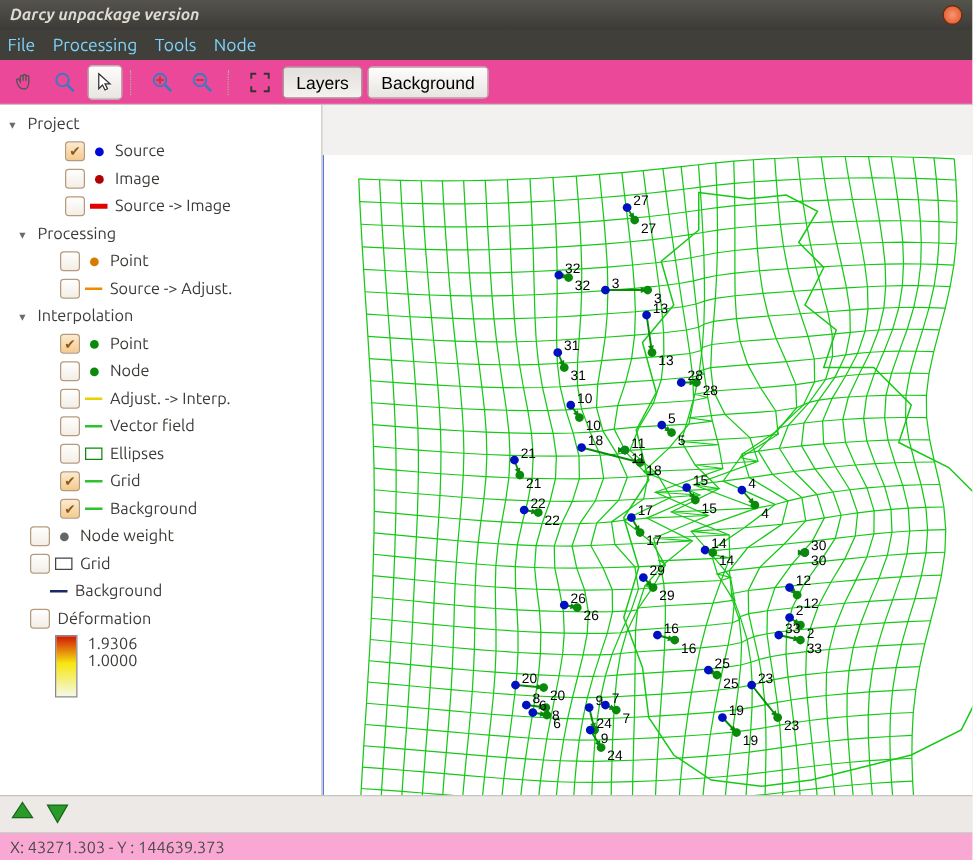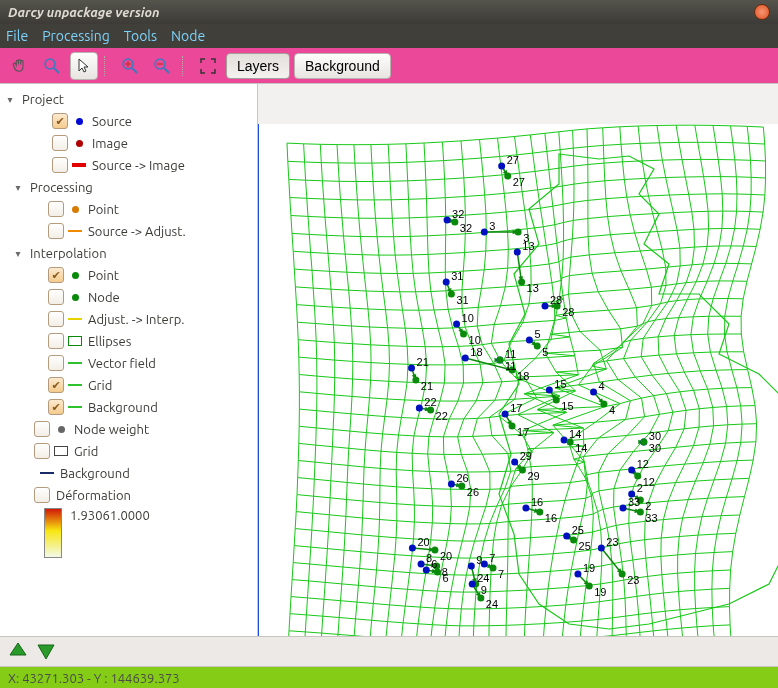--- a/index.html
+++ b/index.html
@@ -20,24 +20,24 @@
   .tree-row { display:flex; align-items:center; height:22px; padding-left:4px; gap:4px; white-space:nowrap; }
   .disclosure { width:12px; text-align:center; cursor:pointer; font-size:10px; color:#6b6b6b; }
   .chk { width:16px; height:16px; border:1px solid #b49b7e; border-radius:3px; background:linear-gradient(#fff,#f3eee6); display:flex; align-items:center; justify-content:center; flex:0 0 16px; }
   .chk.checked { background:linear-gradient(#fbead0,#f5cb8d); }
   .chk.checked::after { content:"✔"; font-size:11px; color:#8a5a1e; }
   .swatch { width:14px; display:flex; align-items:center; justify-content:center; flex:0 0 14px; }
   .dot { width:7px; height:7px; border-radius:50%; }
   .arrow-ic { width:16px; height:4px; position:relative; }
   .arrow-ic::after { content:""; position:absolute; right:-2px; top:-3px; border:5px solid transparent; }
   .label { padding-left:2px;text-align:center; }
-  .indent1 { padding-left:34px;} .indent2 { padding-left:52px;} .indent3 { padding-left:48px;}
+  .indent1 { padding-left:24px;} .indent2 { padding-left:52px;} .indent3 { padding-left:48px;}
   .canvas-wrap { flex:1; background:#fff; border-left:1px solid #1d4ed8; overflow:hidden;margin-top:40px; }
   .arrow-panel { height:30px; background:#ece9e6; border-top:1px solid #c8c4bf; display:flex; align-items:center; padding:0 8px; gap:8px; }
-  .statusbar { height:22px; background:#84cc16; border-top:1px solid #c8c4bf; display:flex; align-items:center; padding:0 8px; font-size:13px; color:#4b4a46; }
+  .statusbar { height:22px; background:#f9a8d4; border-top:1px solid #c8c4bf; display:flex; align-items:center; padding:0 8px; font-size:13px; color:#4b4a46; }
   .legend-bar { width:18px; height:50px; background:linear-gradient(to bottom,#d11808,#f7e610 45%,#f3f9e8); border:1px solid #888; }
   svg text { font-family:sans-serif; }
 </style>
 </head>
 <body>
 
 <div class="titlebar">
   <span class="title">Darcy unpackage version</span>
   <span class="close-btn"></span>
 </div>
@@ -170,35 +170,35 @@
             <svg width="20" height="10">
               <line x1="0" y1="5" x2="14" y2="5" stroke="#e6d200" stroke-width="2"></line>
               <polygon points="14,1 20,5 14,9" fill="#e6d200"></polygon>
             </svg>
           </span>
           <span class="label">Adjust. -&gt; Interp.</span>
         </div>
       <div class="tree-row indent3">
           <span class="chk"></span>
           <span class="swatch">
-            <span style="width:16px;height:10px;border:1.5px solid #0a8a0a"></span>
-          </span>
-          <span class="label">Ellipses</span>
-        </div>
-      <div class="tree-row indent3">
-          <span class="chk"></span>
-          <span class="swatch">
             <svg width="20" height="10">
               <line x1="0" y1="5" x2="14" y2="5" stroke="#2ec22e" stroke-width="2"></line>
               <polygon points="14,1 20,5 14,9" fill="#2ec22e"></polygon>
             </svg>
           </span>
           <span class="label">Vector field</span>
         </div>
       <div class="tree-row indent3">
+          <span class="chk"></span>
+          <span class="swatch">
+            <span style="width:16px;height:10px;border:1.5px solid #0a8a0a"></span>
+          </span>
+          <span class="label">Ellipses</span>
+        </div>
+      <div class="tree-row indent3">
           <span class="chk checked"></span>
           <span class="swatch">
             <span style="width:16px;height:2px;background:#2ec22e"></span>
           </span>
           <span class="label">Grid</span>
         </div>
       <div class="tree-row indent3">
           <span class="chk checked"></span>
           <span class="swatch">
             <span style="width:16px;height:2px;background:#2ec22e"></span>
@@ -225,21 +225,21 @@
             <span style="width:16px;height:2px;background:#1a2a6b"></span>
           </span>
           <span class="label">Background</span>
         </div>
       <div class="tree-row indent1">
           <span class="chk"></span>
           <span class="label">Déformation</span>
         </div>
       <div class="tree-row" style="padding-left:44px; height:auto; align-items:flex-start; padding-top:2px">
         <div class="legend-bar"></div>
-        <div style="display:flex;flex-direction:row;height:52px;padding-left:4px">
+        <div style="display:flex;flex-direction:column;height:52px;padding-left:4px">
           <span>1.9306</span>
           <span>1.0000</span>
         </div>
       </div>
     </div>
   </div>
 
   <div class="canvas-wrap">
     <svg id="canvas-svg" width="520" height="552" viewBox="0 0 520 552">
       <g id="grid-g" stroke="#18c818" stroke-width="1" fill="none">

